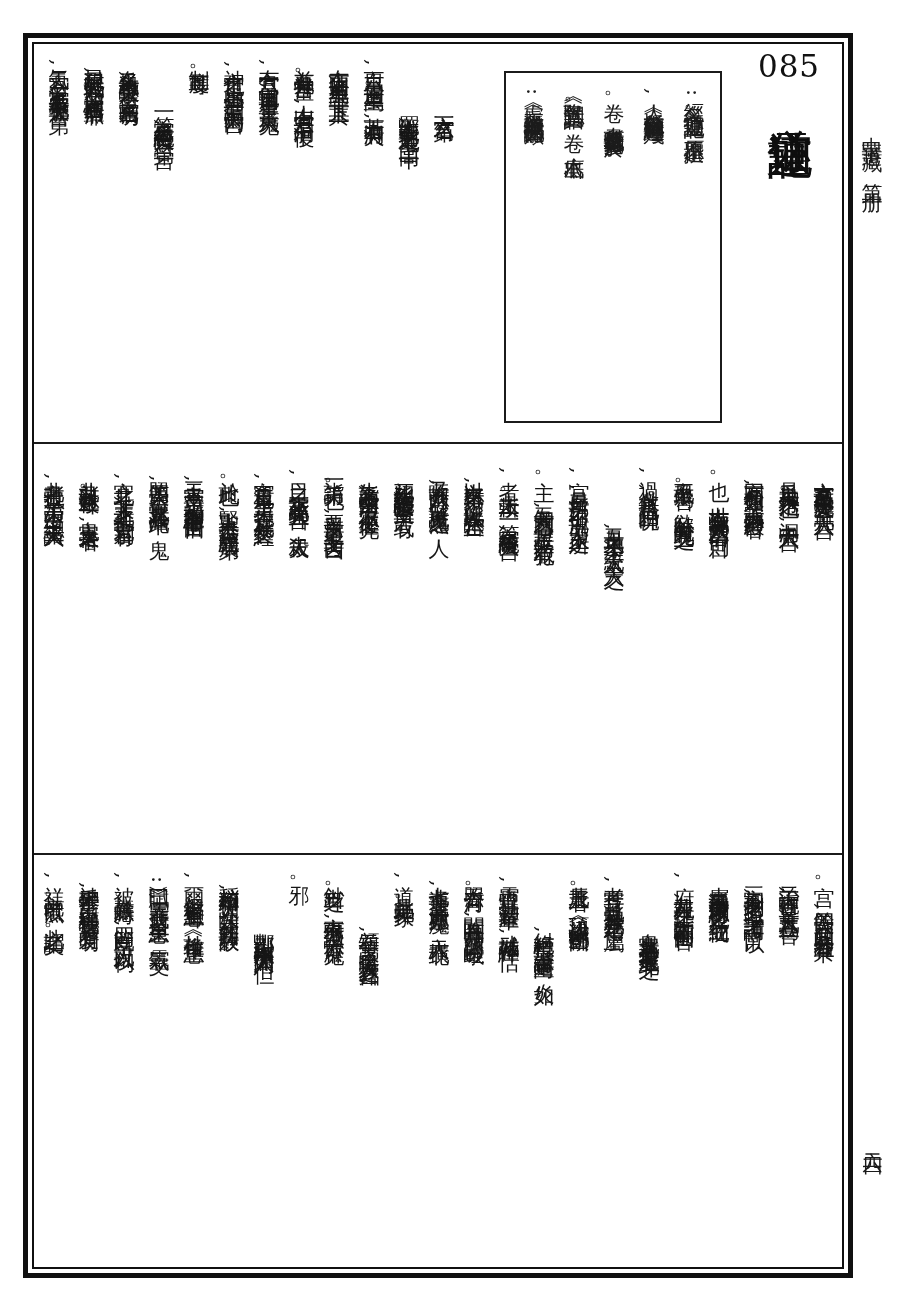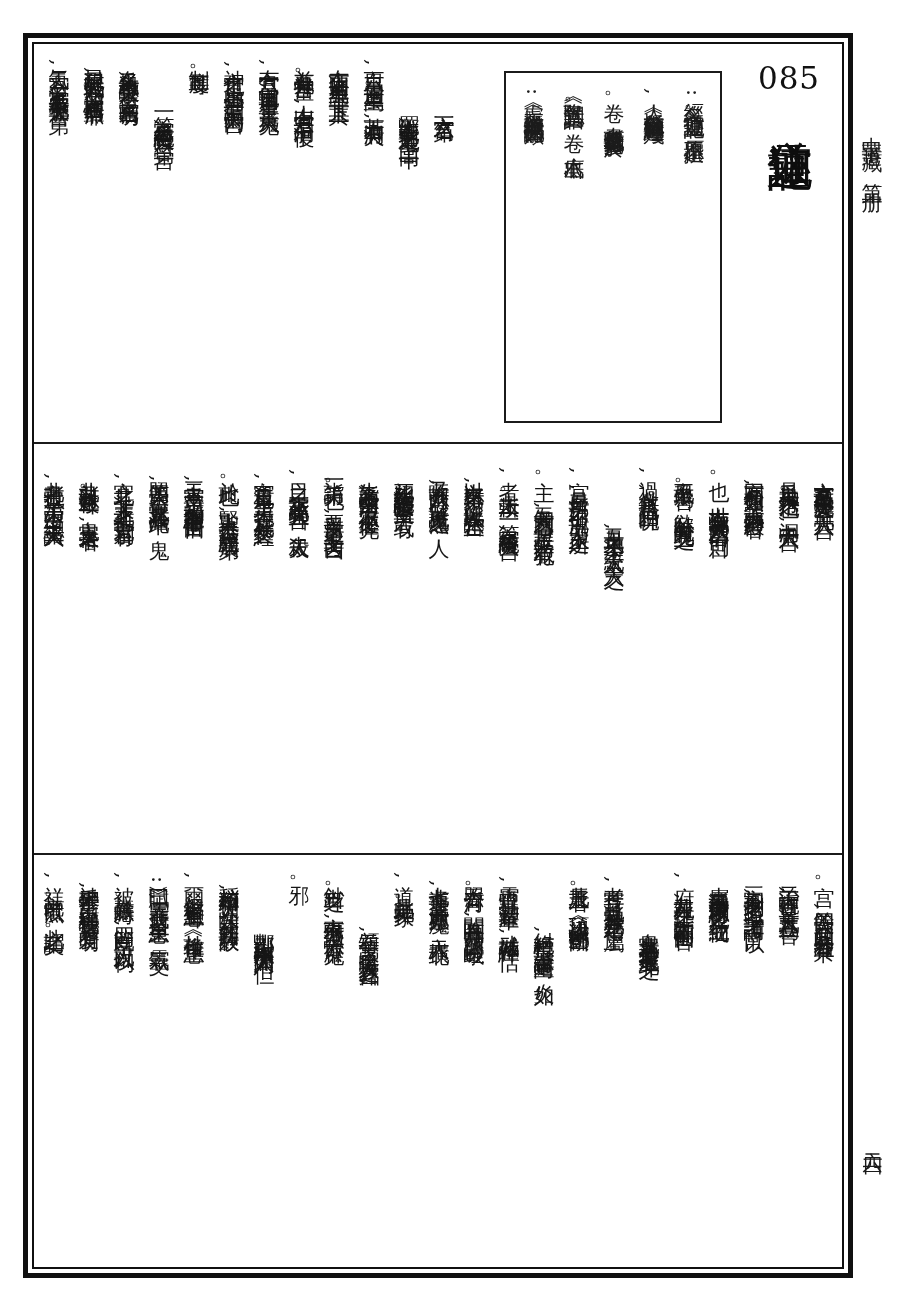--- a/index.html
+++ b/index.html
@@ -37,21 +37,21 @@
   .vcols{
     position:absolute;writing-mode:vertical-rl;text-orientation:mixed;
     font-size:21px;letter-spacing:2px;line-height:35px;color:#161616;
   }
   .vcols .col{margin:0;}
   .ind2{text-indent:46px;}
   .top-cols{top:9px;left:7px;width:420px;height:388px;}
   .mid-cols{top:19px;right:1px;width:805px;height:392px;}
   .bot-cols{top:13px;right:1px;width:805px;height:392px;}
   
-  .title-block{position:absolute;top:16px;left:700px;width:110px;height:390px;}
+  .title-block{position:absolute;top:4px;left:700px;width:110px;height:390px;}
   .doc-number{
     width:110px;text-align:center;font-size:31px;letter-spacing:1px;color:#111;
   }
   .doc-title{
     position:absolute;top:46px;left:26px;height:300px;
     writing-mode:vertical-rl;text-orientation:upright;
     font-size:45px;letter-spacing:1px;font-weight:500;color:#0e0e0e;
   }
   
   .colophon-box{

